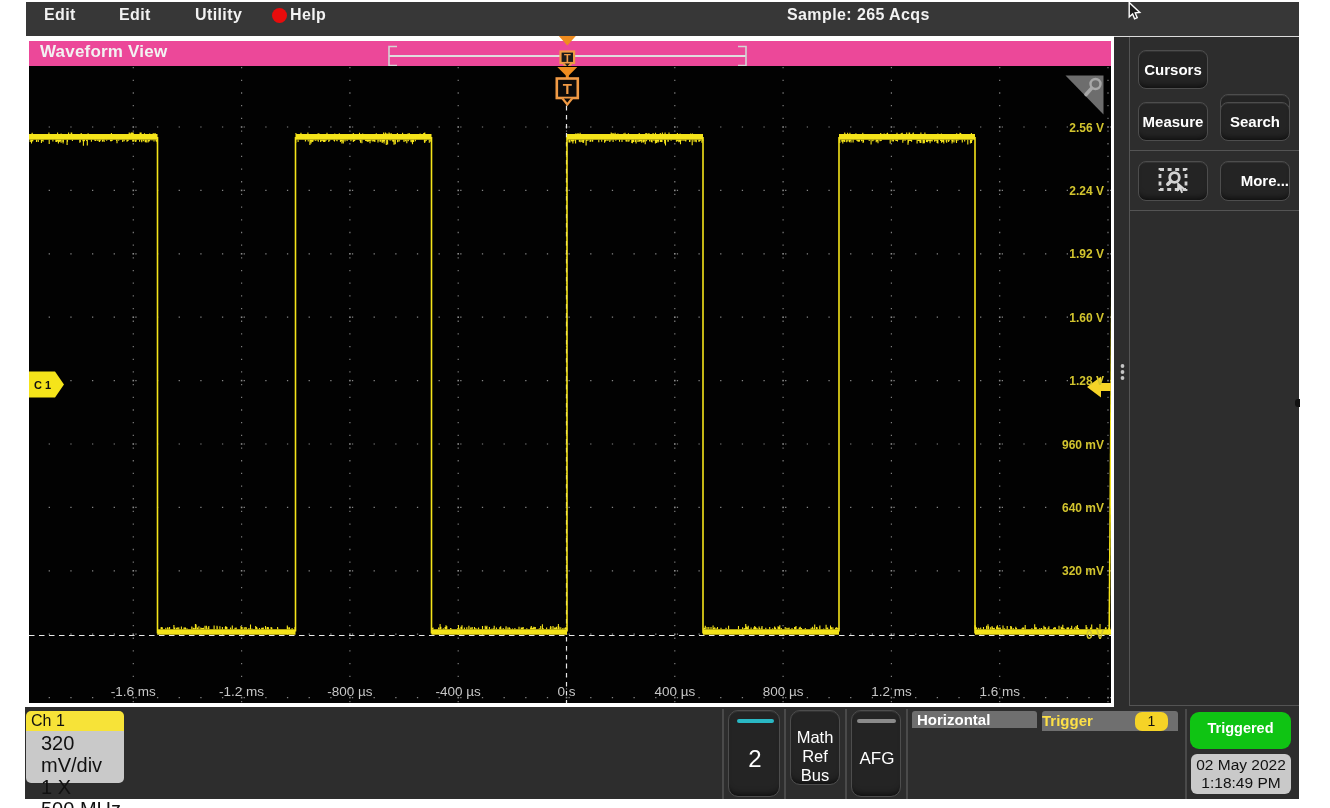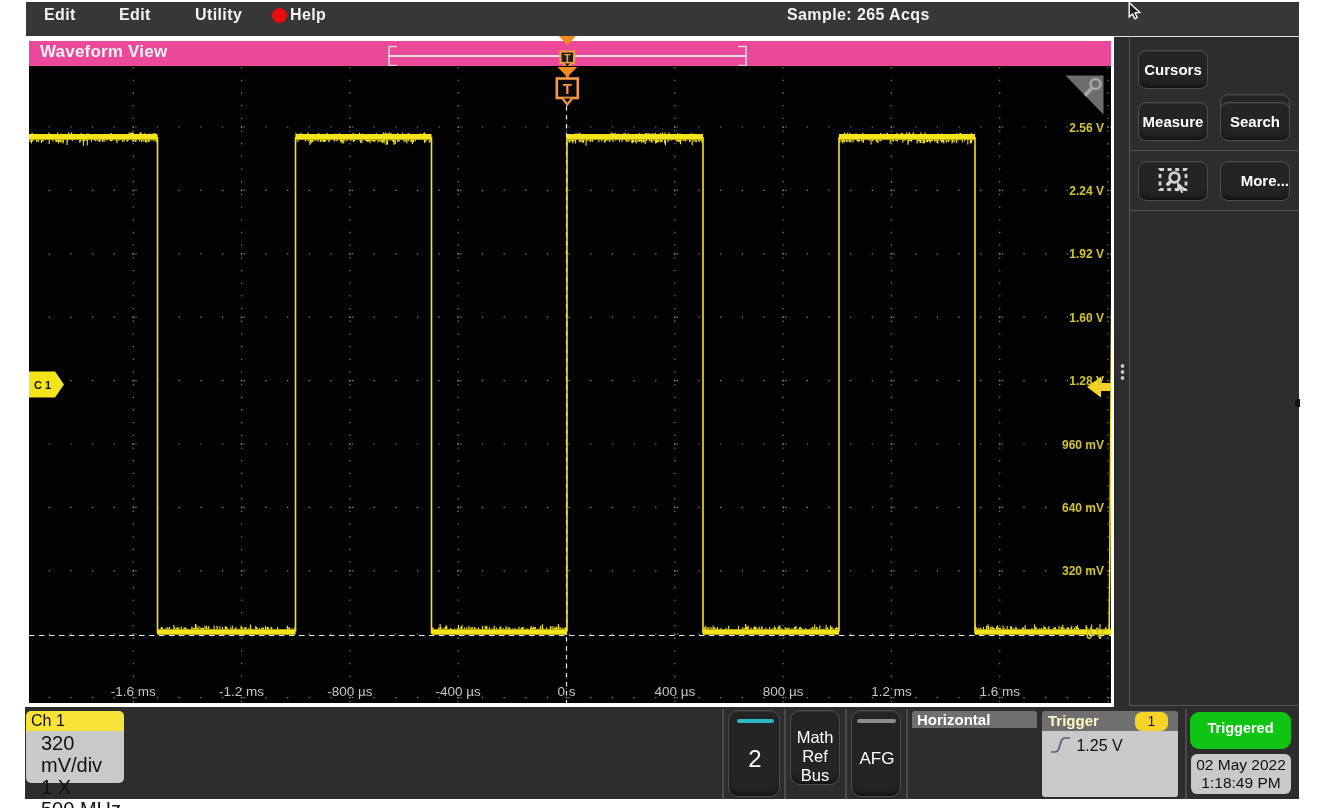--- a/index.html
+++ b/index.html
@@ -259,22 +259,19 @@
 <div class="btn" style="left:851px;top:710px;width:50px;height:87px;border-radius:10px;">
   <div class="abs" style="left:5px;top:8px;width:39px;height:3.5px;background:#8a8a8a;border-radius:2px;"></div>
   <div class="abs" style="left:0;top:38px;width:50px;font-size:17px;font-weight:normal;text-align:center;">AFG</div>
 </div>
 
 <div class="abs" style="left:912px;top:711px;width:125px;height:85px;border-radius:3px;overflow:hidden;">
   <div style="background:#6f6f6f;height:17px;color:#fff;font-weight:bold;font-size:15px;padding:0 0 0 5px;line-height:17px;">Horizontal</div>
 </div>
 
 <div class="abs" style="left:1042px;top:711px;width:136px;height:86px;border-radius:3px;overflow:hidden;">
-  <div style="background:#6f6f6f;height:20px;color:#fef9c3;font-weight:bold;font-size:15px;padding:1px 0 0 6px;">Trigger</div>
-  <div style="background:#c9c9c9;height:66px;color:#111;font-size:16px;padding:3px 0 0 8px;"><svg width="22" height="22" viewBox="0 0 22 22" style="vertical-align:-5px">
-        <path d="M1 18 h4 q2.5 0 3.5 -2.5 l3 -9 q1 -2.5 3.5 -2.5 h5" stroke="#5c5c80" stroke-width="1.7" fill="none"></path>
-      </svg> 1.25 V</div>
+  <div style="background:#6f6f6f;height:20px;color:#fde047;font-weight:bold;font-size:15px;padding:1px 0 0 0;">Trigger</div>
 </div>
 <div class="abs" style="left:1135px;top:712px;width:33px;height:19px;background:#f5d327;border-radius:7px;color:#111;font-size:14px;text-align:center;line-height:19px;">1</div>
 
 <div class="abs" style="left:1190px;top:712px;width:101px;height:37px;background:#0fc413;border-radius:9px;color:#fff;font-weight:bold;font-size:14.5px;text-align:center;line-height:32px;">Triggered</div>
 
 <div class="abs" style="left:1191px;top:754px;width:100px;height:40px;background:#c9c9c9;border-radius:6px;color:#111;font-size:15.5px;text-align:center;line-height:17.5px;padding-top:2px;">02 May 2022<br>1:18:49 PM</div>
 
 </body></html>

